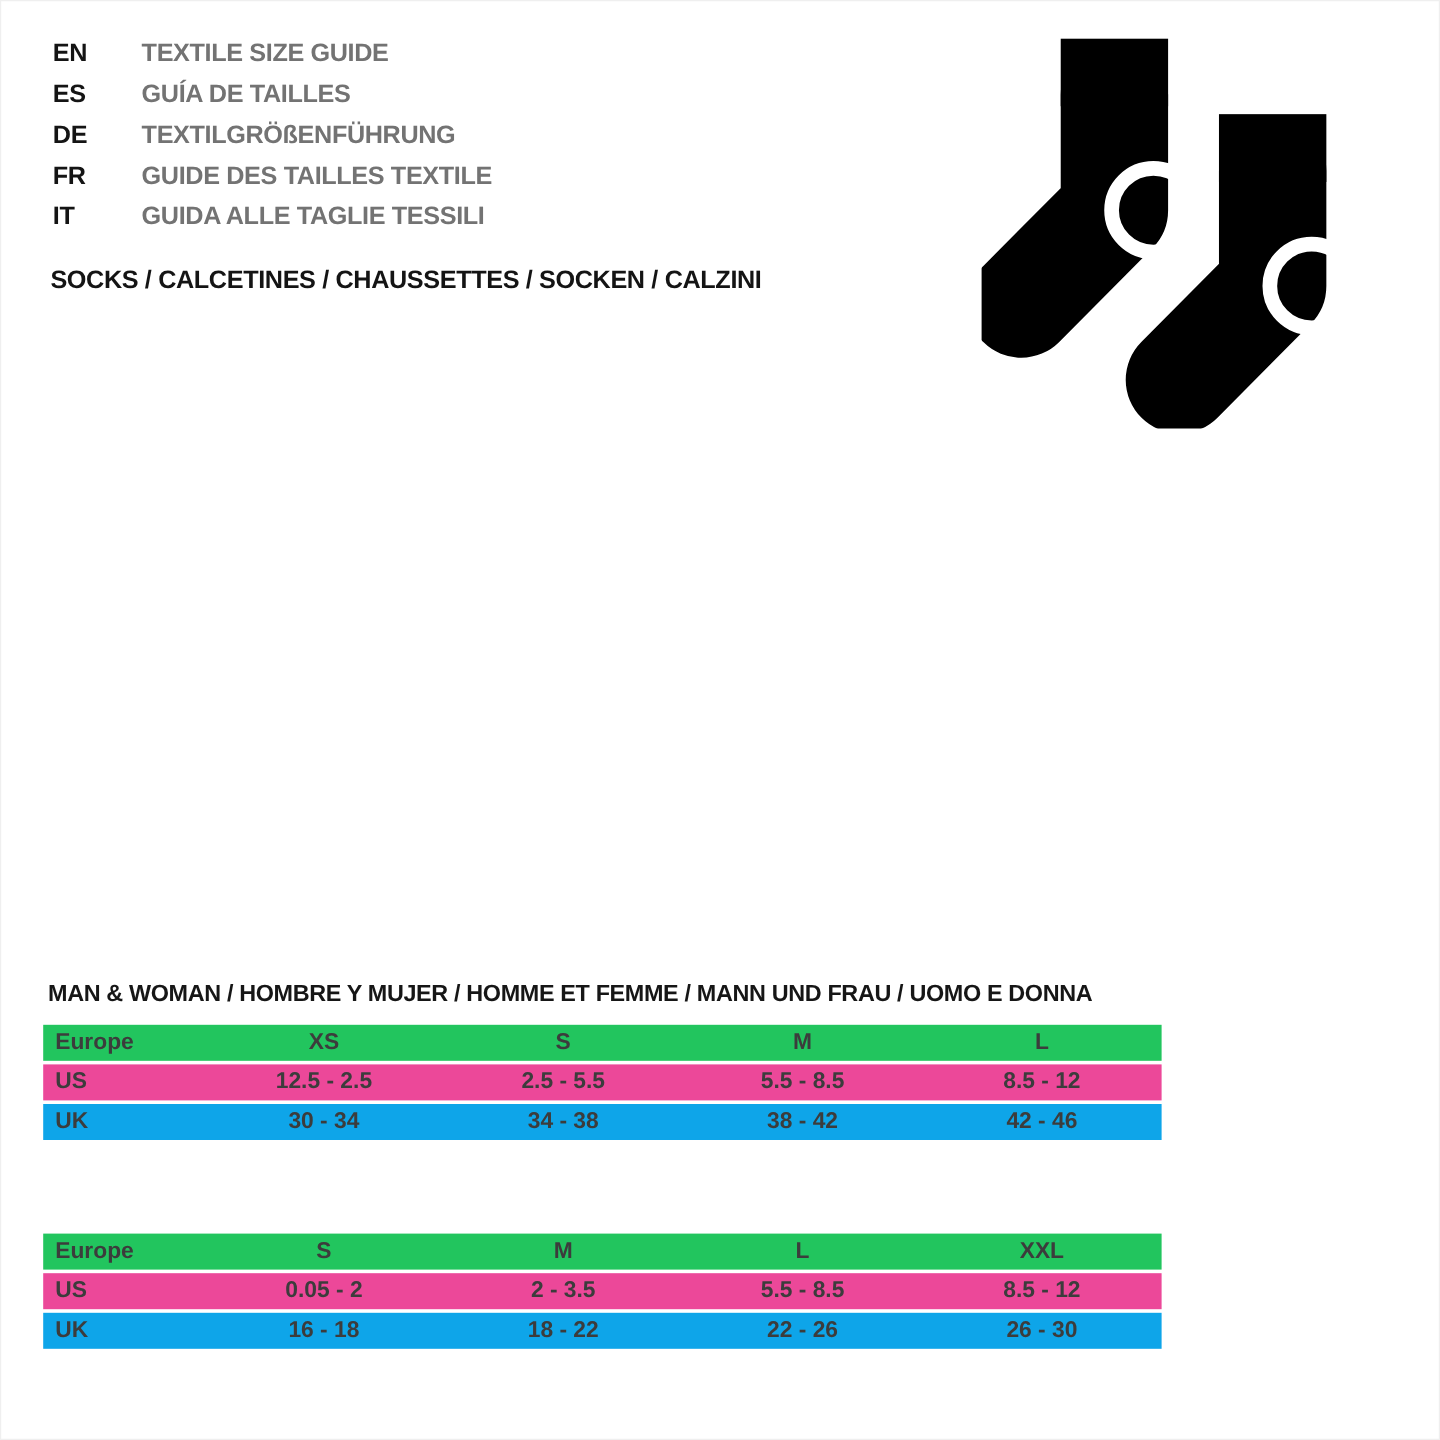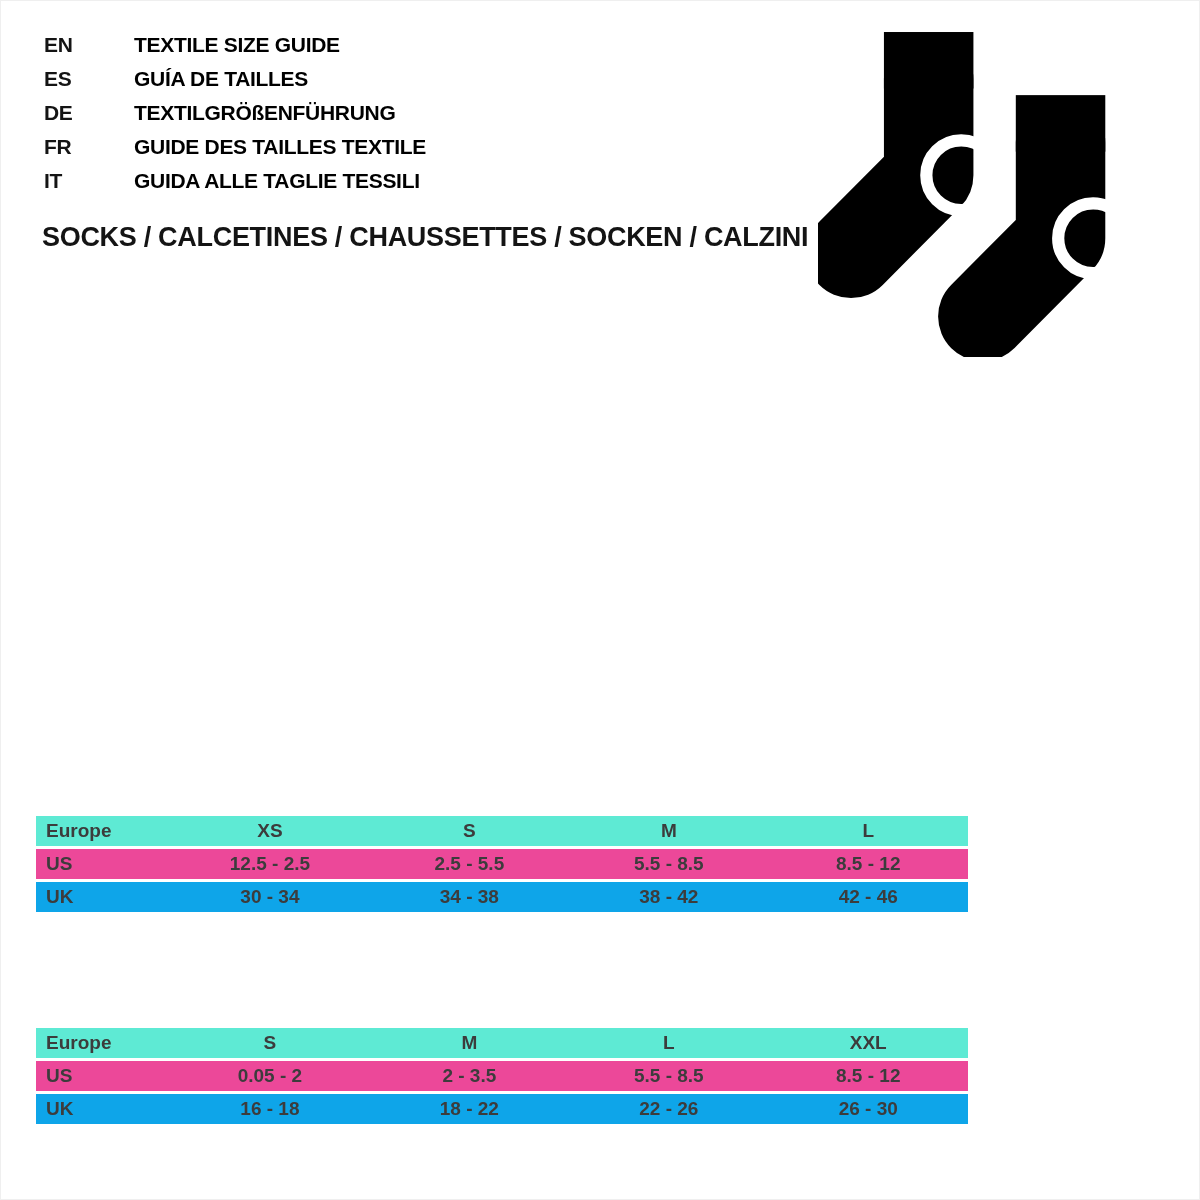--- a/index.html
+++ b/index.html
@@ -15,28 +15,28 @@
 
   
   .lang-list { position: absolute; left: 44px; top: 28px; }
   .lang-row { display: flex; line-height: 34px; }
   .lang-code {
     width: 74px; flex: 0 0 74px;
     font-size: 21px; font-weight: bold; color: #141414;
     letter-spacing: -0.3px;
   }
   .lang-label {
-    font-size: 21px; font-weight: bold; color: #000000;
-    letter-spacing: -0.3px; white-space: nowrap; margin-left: 16px;
+    font-size: 21px; font-weight: bold; color: #737373;
+    letter-spacing: -0.3px; white-space: nowrap;
   }
 
   
   .category {
     position: absolute; left: 42px; top: 222px;
-    font-size: 27px; font-weight: bold; color: #141414;
+    font-size: 21px; font-weight: bold; color: #141414;
     letter-spacing: -0.3px; white-space: nowrap;
   }
 
   
   .socks-icon {
     position: absolute; left: 818px; top: 32px;
     width: 292px; height: 325px;
   }
 
   
@@ -48,21 +48,21 @@
     letter-spacing: -0.3px; white-space: nowrap;
     line-height: 24px; margin: 0 0 14px 4px;
   }
   .t-row {
     display: grid;
     grid-template-columns: 14.4% 21.4% 21.4% 21.4% 21.4%;
     height: 30px; line-height: 30px;
     font-size: 19px; font-weight: bold; color: #3c3c3c;
     margin-top: 3px;
   }
-  .t-row.t-head { margin-top: 0; background: #5eead4; }
+  .t-row.t-head { margin-top: 0; background: #22c55e; }
   .t-row.r-white { background: #ec4899; }
   .t-row.r-gray { background: #0ea5e9; }
   .cell { text-align: center; white-space: nowrap; }
   .cell.first { text-align: left; padding-left: 10px; }
 </style>
 </head>
 <body>
 
 <div class="page">
 
@@ -97,20 +97,21 @@
         <rect x="70" y="0" width="95" height="60" fill="#000"></rect>
         <path d="M117.5,50 L117.5,152 L35,235" fill="none" stroke="#000" stroke-width="95" stroke-linecap="round" stroke-linejoin="round"></path>
         <circle cx="152" cy="152" r="37" fill="none" stroke="#fff" stroke-width="13"></circle>
       </g>
     </defs>
     <use href="#sock"></use>
     <use href="#sock" transform="translate(140,67)"></use>
   </svg>
 
   <section class="size-table t1">
+    <h2 class="table-title">MAN &amp; WOMAN / HOMBRE Y MUJER / HOMME ET FEMME / MANN UND FRAU / UOMO E DONNA</h2>
     <div class="t-row t-head">
       <span class="cell first">Europe</span>
       <span class="cell">XS</span>
       <span class="cell">S</span>
       <span class="cell">M</span>
       <span class="cell">L</span>
     </div>
     <div class="t-row r-white">
       <span class="cell first">US</span>
       <span class="cell">12.5 - 2.5</span>

